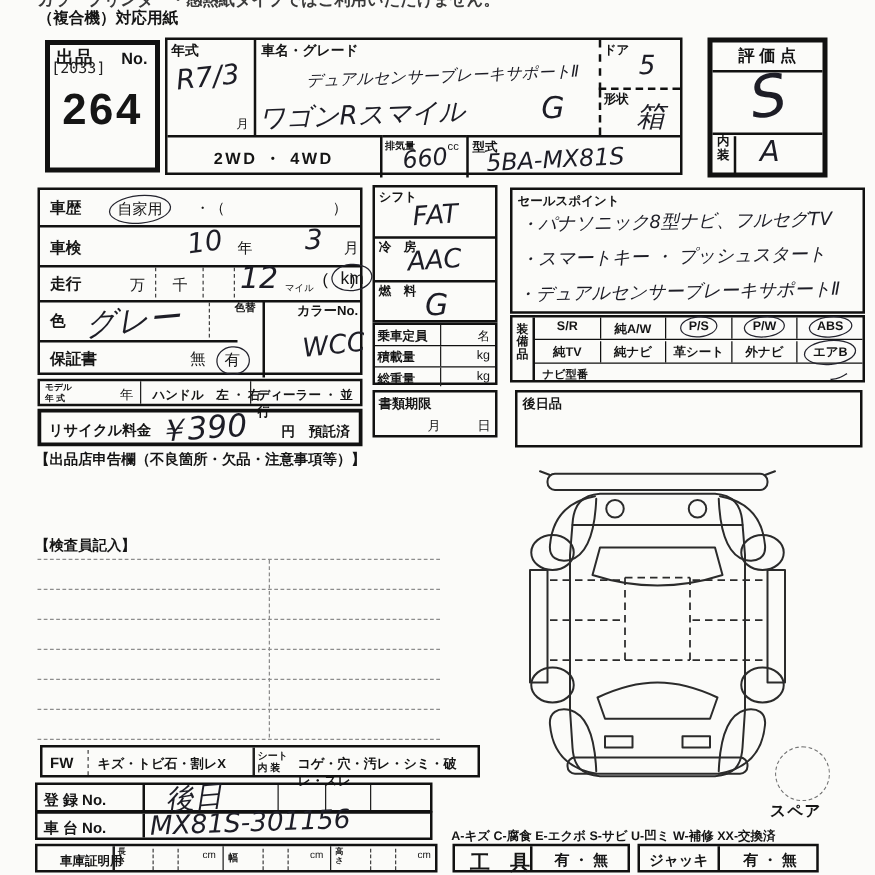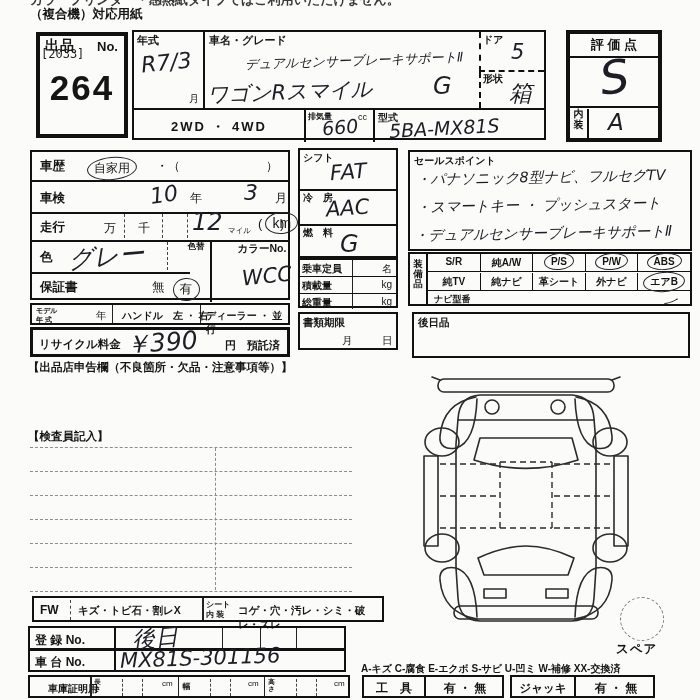--- a/index.html
+++ b/index.html
@@ -312,21 +312,21 @@
     <div class="vsolid" style="left:234px;top:0;height:100%;"></div>
     <div class="ab b stk" style="left:236px;top:2px;width:11px;font-size:6.5px;">高さ</div>
     <div class="vdash" style="left:266px;top:2px;height:17px;"></div>
     <div class="vdash" style="left:286px;top:2px;height:17px;"></div>
     <span class="ab" style="left:304px;top:2px;font-size:8px;">cm</span>
   </div>
 
   <div class="ab b" style="left:361px;top:662px;font-size:10px;white-space:nowrap;">A-キズ  C-腐食  E-エクボ  S-サビ  U-凹ミ  W-補修  XX-交換済</div>
 
   <div class="box med" style="left:362px;top:675px;width:142px;height:23px;">
-    <div class="ab b" style="left:0;top:0;width:62px;height:100%;border-right:2px solid #111;box-sizing:border-box;text-align:center;font-size:12px;padding-top:3px;">工　具</div>
+    <div class="ab b" style="left:0;top:0;width:62px;height:100%;border-right:2px solid #111;box-sizing:border-box;text-align:right;font-size:16px;padding-top:3px;">工　具</div>
     <div class="ab b" style="left:62px;top:3px;width:78px;text-align:center;font-size:12px;">有 ・ 無</div>
   </div>
   <div class="box med" style="left:510px;top:675px;width:145px;height:23px;">
     <div class="ab b" style="left:0;top:0;width:64px;height:100%;border-right:2px solid #111;box-sizing:border-box;text-align:center;font-size:11.5px;padding-top:4px;">ジャッキ</div>
     <div class="ab b" style="left:64px;top:3px;width:80px;text-align:center;font-size:12px;">有 ・ 無</div>
   </div>
 
 </div>
 
 </body></html>

